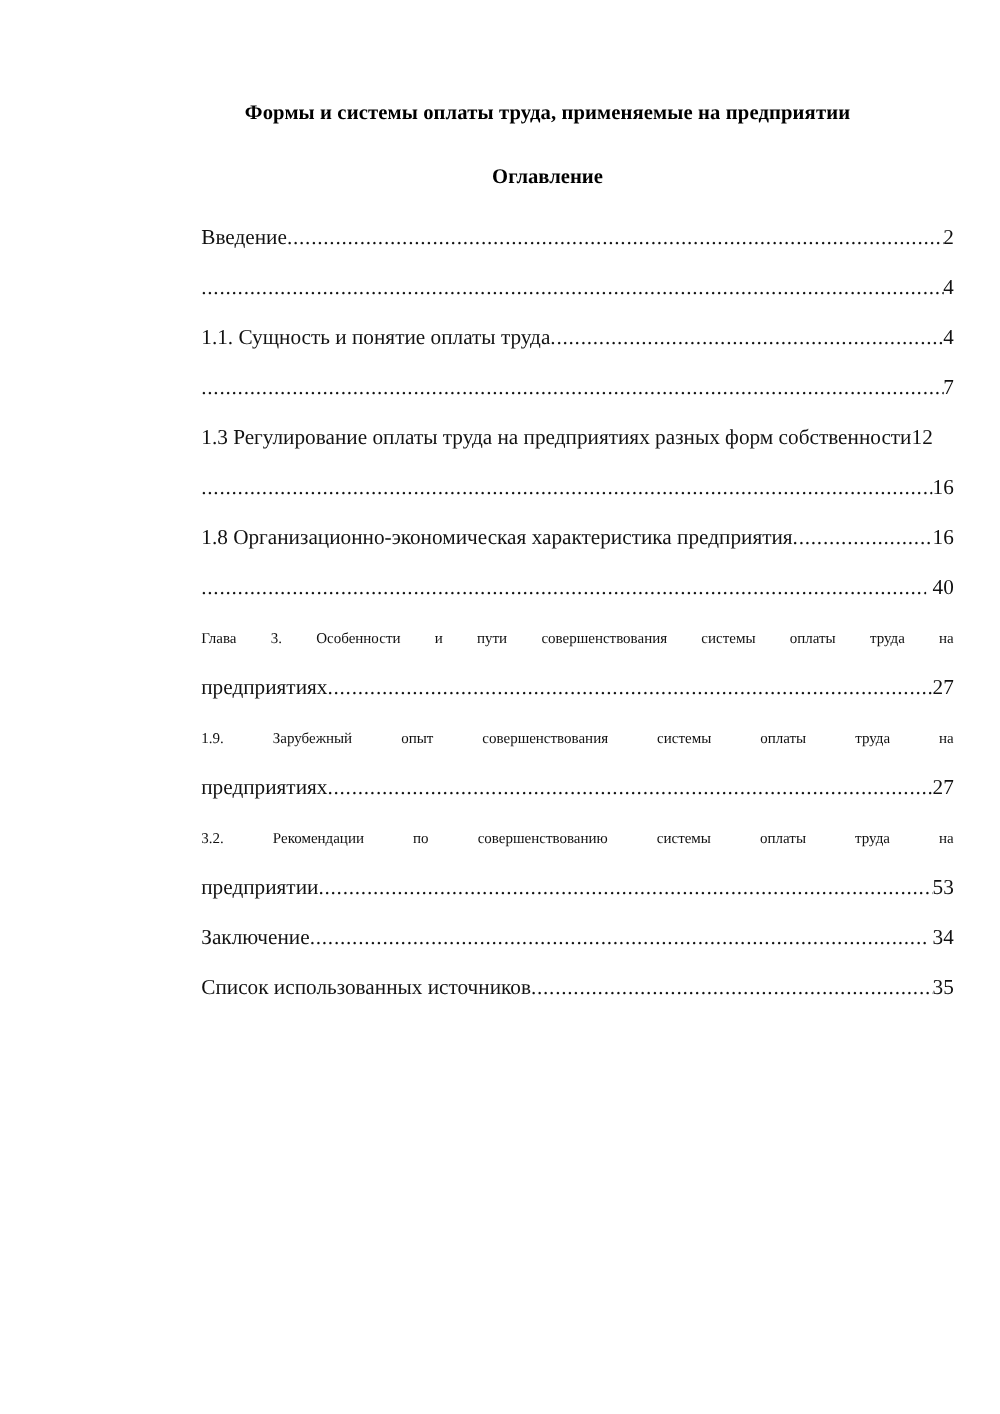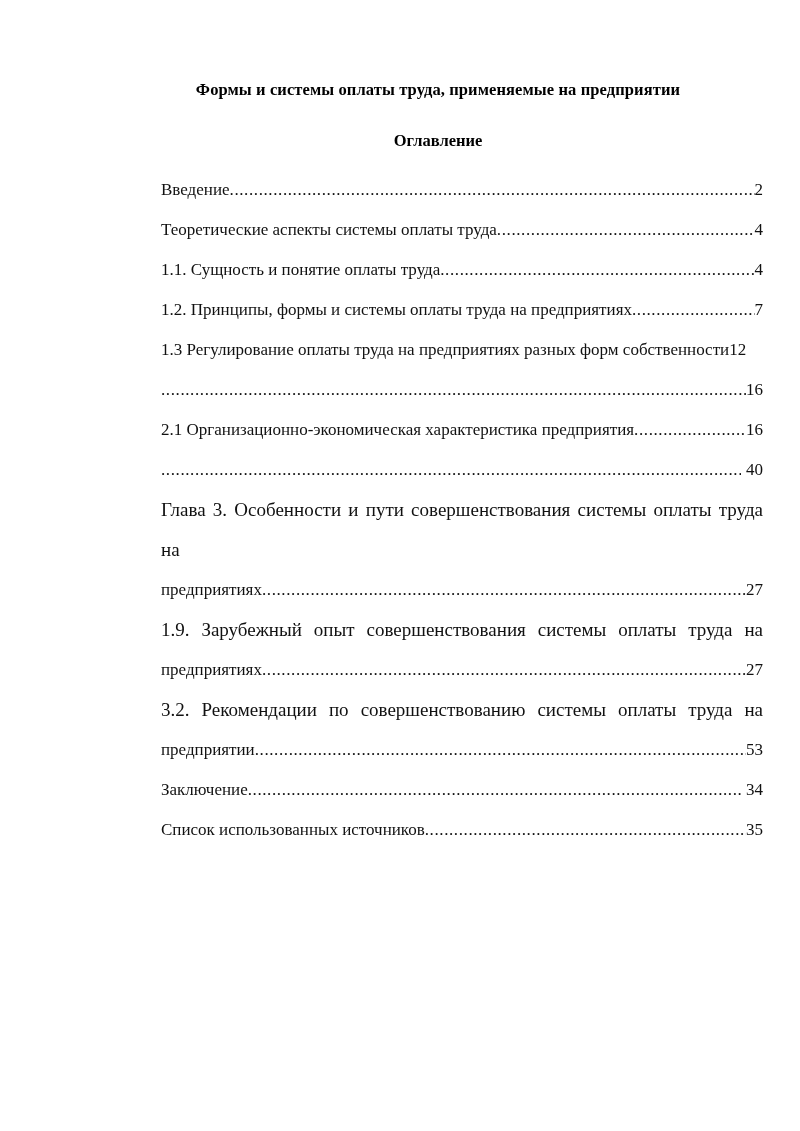--- a/index.html
+++ b/index.html
@@ -86,21 +86,21 @@
     padding-left: 5px;
   }
 
   
   .entry-nolead {
     white-space: nowrap;
   }
 
   
   .entry-just {
-    font-size: 19px;
+    font-size: 12px;
     line-height: 40px;
     text-align: justify;
     text-align-last: justify;
     white-space: normal;
   }
 
   .dots-only {
     letter-spacing: 0.6px;
   }
 </style>
@@ -117,51 +117,49 @@
     <div class="toc" id="toc-list">
         <div class="toc-entry">
           <div class="entry-line">
             <span class="entry-title">Введение</span>
             <span class="leader">............................................................................................................................................................................................................................</span>
             <span class="entry-page">2</span>
           </div>
         </div>
         <div class="toc-entry">
           <div class="entry-line">
-            <span class="entry-title">Теоретические аспекты системы оплаты труда</span>
             <span class="leader">............................................................................................................................................................................................................................</span>
             <span class="entry-page">4</span>
           </div>
         </div>
         <div class="toc-entry">
           <div class="entry-line">
             <span class="entry-title">1.1. Сущность и понятие оплаты труда</span>
             <span class="leader">............................................................................................................................................................................................................................</span>
             <span class="entry-page">4</span>
           </div>
         </div>
         <div class="toc-entry">
           <div class="entry-line">
-            <span class="entry-title">1.2. Принципы, формы и системы оплаты труда на предприятиях</span>
             <span class="leader">............................................................................................................................................................................................................................</span>
             <span class="entry-page">7</span>
           </div>
         </div>
         <div class="toc-entry">
           <div class="entry-nolead"><span>1.3 Регулирование оплаты труда на предприятиях разных форм собственности</span><span>12</span></div>
         </div>
         <div class="toc-entry">
           <div class="entry-line">
             <span class="leader">............................................................................................................................................................................................................................</span>
             <span class="entry-page">16</span>
           </div>
         </div>
         <div class="toc-entry">
           <div class="entry-line">
-            <span class="entry-title">2.1 Организационно-экономическая характеристика предприятия</span>
+            <span class="entry-title">1.8 Организационно-экономическая характеристика предприятия</span>
             <span class="leader">............................................................................................................................................................................................................................</span>
             <span class="entry-page">16</span>
           </div>
         </div>
         <div class="toc-entry">
           <div class="entry-line">
             <span class="leader dots-only">............................................................................................................................................................................................................................</span>
             <span class="entry-page spaced">40</span>
           </div>
         </div>

